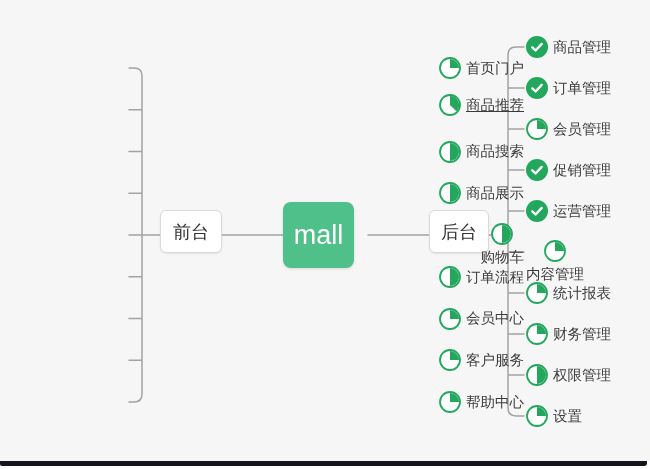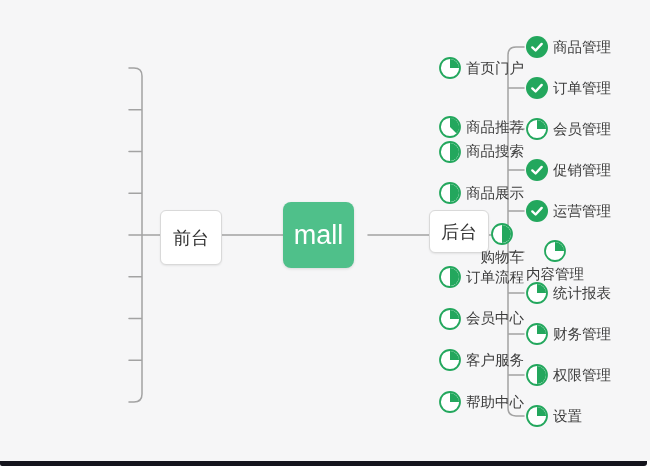--- a/index.html
+++ b/index.html
@@ -40,21 +40,21 @@
   }
 </style>
 </head>
 <body>
 
 <div class="stage">
   <svg id="connectors">
       <path d="M 129 68 H 134 Q 142 68 142 76 V 394 Q 142 402 134 402 H 129 M 129 109.75 H 142 M 129 151.5 H 142 M 129 193.25 H 142 M 129 235 H 142 M 129 276.75 H 142 M 129 318.5 H 142 M 129 360.25 H 142 M 524 47 H 516 Q 508 47 508 55 V 408 Q 508 416 516 416 H 524 M 508 88 H 524 M 508 129 H 524 M 508 170 H 524 M 508 211 H 524 M 508 252 H 524 M 508 293 H 524 M 508 334 H 524 M 508 375 H 524 M 142 235 H 160 M 222 235 H 283 M 368 235 H 429 M 489 235 H 508" fill="none" stroke="#a3a3a3" stroke-width="1.5" stroke-linecap="round"></path>
     </svg>
 
-  <div class="node branch" id="node-front" style="left:160px;top:210px;width:62px;height:55px;">
+  <div class="node branch" id="node-front" style="left:160px;top:210px;width:62px;height:43px;">
     <span>前台</span>
   </div>
 
   <div class="node root" id="node-root" style="left:283px;top:202px;width:71px;height:66px;">
     <span>mall</span>
   </div>
 
   <div class="node branch" id="node-back" style="left:429px;top:210px;width:60px;height:43px;">
     <span>后台</span>
   </div>
@@ -62,21 +62,21 @@
   <div id="left-items">
       <div class="topic" style="top: 68px; right: 126px;">
         <span class="icon">
           <svg width="22" height="22" viewBox="0 0 22 22">
             <circle cx="11" cy="11" r="10" fill="#fff" stroke="#23a75d" stroke-width="1.8"></circle>
             <path d="M11 11 L11 2 A9 9 0 0 1 20.00 11.00 Z" fill="#23a75d"></path>
           </svg>
         </span>
         <span class="tlabel">首页门户</span>
       </div>
-      <div class="topic" style="top: 127px; right: 126px;">
+      <div class="topic" style="top: 105px; right: 126px; text-decoration: underline;">
         <span class="icon">
           <svg width="22" height="22" viewBox="0 0 22 22">
             <circle cx="11" cy="11" r="10" fill="#fff" stroke="#23a75d" stroke-width="1.8"></circle>
             <path d="M11 11 L11 2 A9 9 0 0 1 17.36 17.36 Z" fill="#23a75d"></path>
           </svg>
         </span>
         <span class="tlabel">商品推荐</span>
       </div>
       <div class="topic" style="top: 151.5px; right: 126px;">
         <span class="icon">

